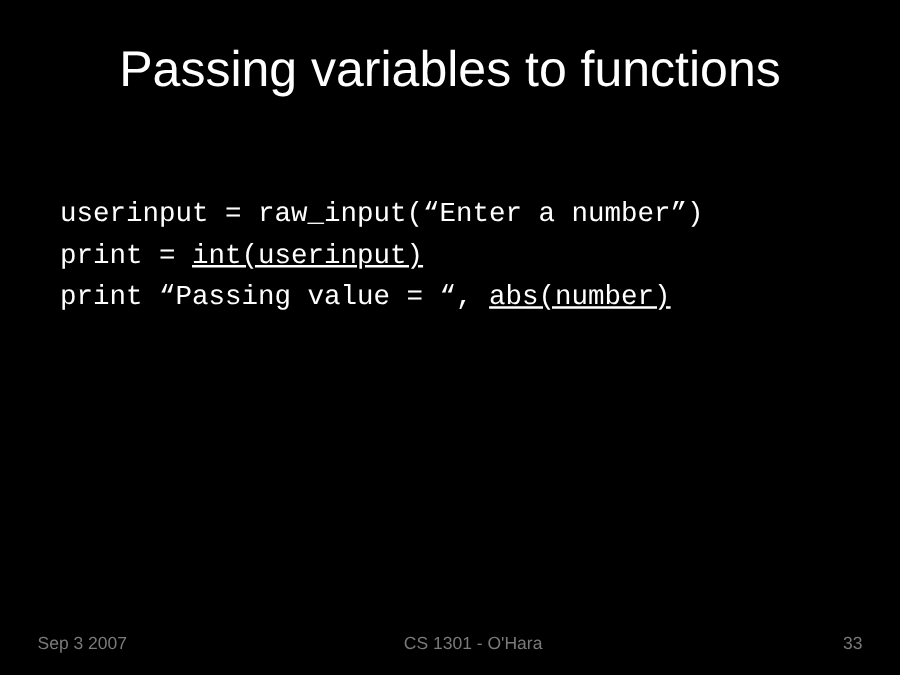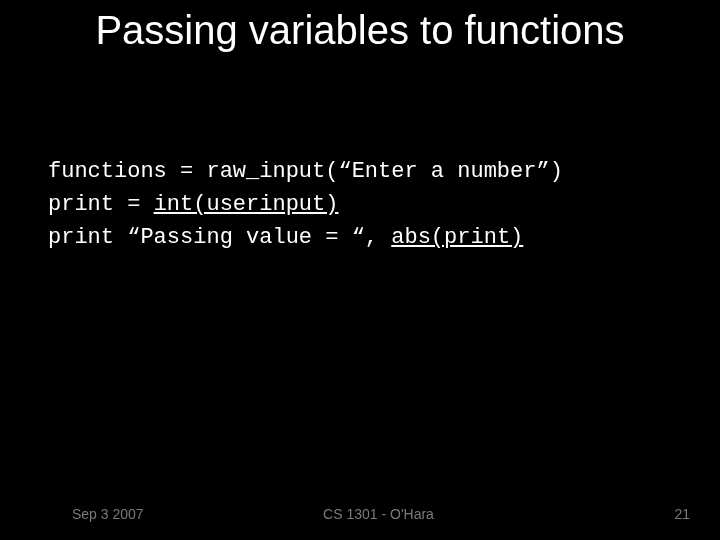--- a/index.html
+++ b/index.html
@@ -15,21 +15,21 @@
     width: 720px;
     height: 540px;
     position: relative;
     box-sizing: border-box;
   }
   .title {
     color: #fff;
     font-size: 40px;
     font-weight: normal;
     text-align: center;
-    padding-top: 8px;
+    padding-top: 34px;
     margin: 0;
   }
   .code {
     position: absolute;
     top: 155px;
     left: 48px;
     right: 48px;
     font-family: "Courier New", Courier, monospace;
     font-size: 22px;
     line-height: 1.5;
@@ -45,21 +45,20 @@
     bottom: 18px;
     left: 0;
     width: 100%;
     font-size: 14px;
     color: #7a7a7a;
   }
   .footer .left {
     position: absolute;
     left: 30px;
     bottom: 0;
-    margin-left: 42px;
   }
   .footer .center {
     position: absolute;
     left: 0;
     right: 0;
     text-align: center;
     bottom: 0;
     padding-left: 37px;
   }
   .footer .right {
@@ -67,22 +66,22 @@
     right: 30px;
     bottom: 0;
   }
 </style>
 </head>
 <body>
 
 <div class="slide">
   <h1 class="title">Passing variables to functions</h1>
 
-  <div class="code"><span>functions = raw_input(“Enter a number”)</span>
+  <div class="code"><span>userinput = raw_input(“Enter a number”)</span>
 <span>print = </span><span class="u">int(userinput)</span>
-<span>print “Passing value = “, </span><span class="u">abs(print)</span></div>
+<span>print “Passing value = “, </span><span class="u">abs(number)</span></div>
 
   <div class="footer">
     <span class="left">Sep 3 2007</span>
     <span class="center">CS 1301 - O'Hara</span>
-    <span class="right">21</span>
+    <span class="right">33</span>
   </div>
 </div>
 
 </body></html>

